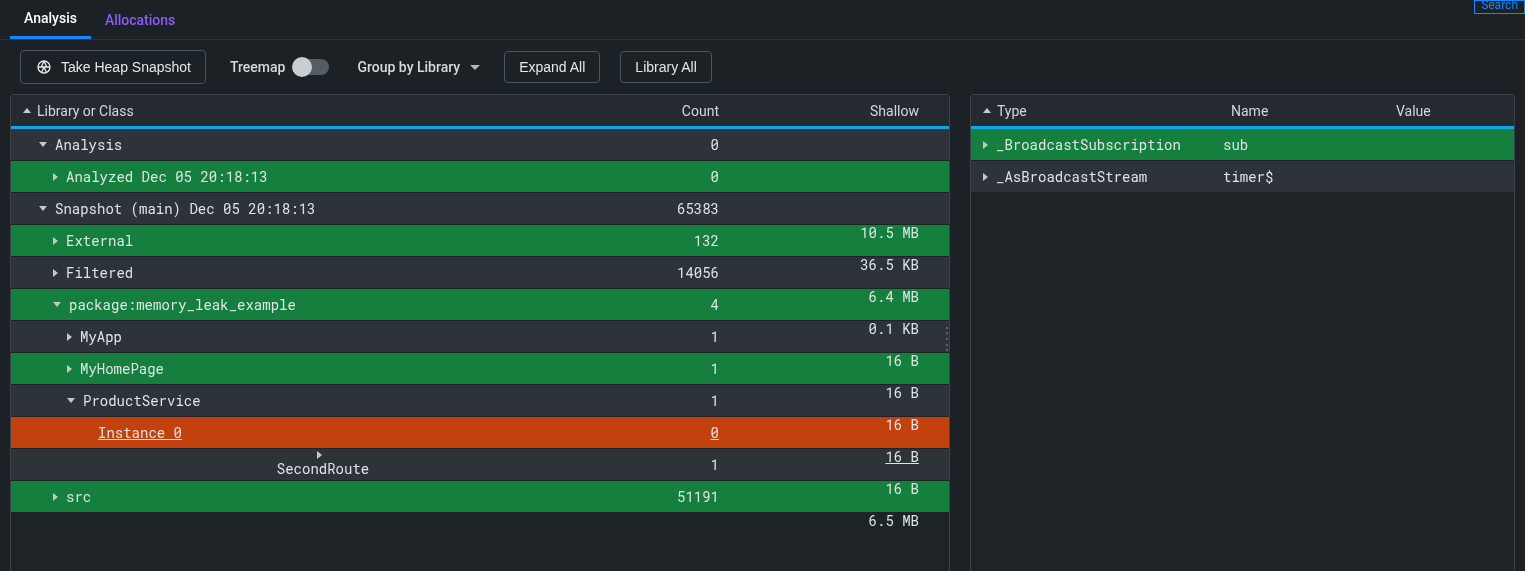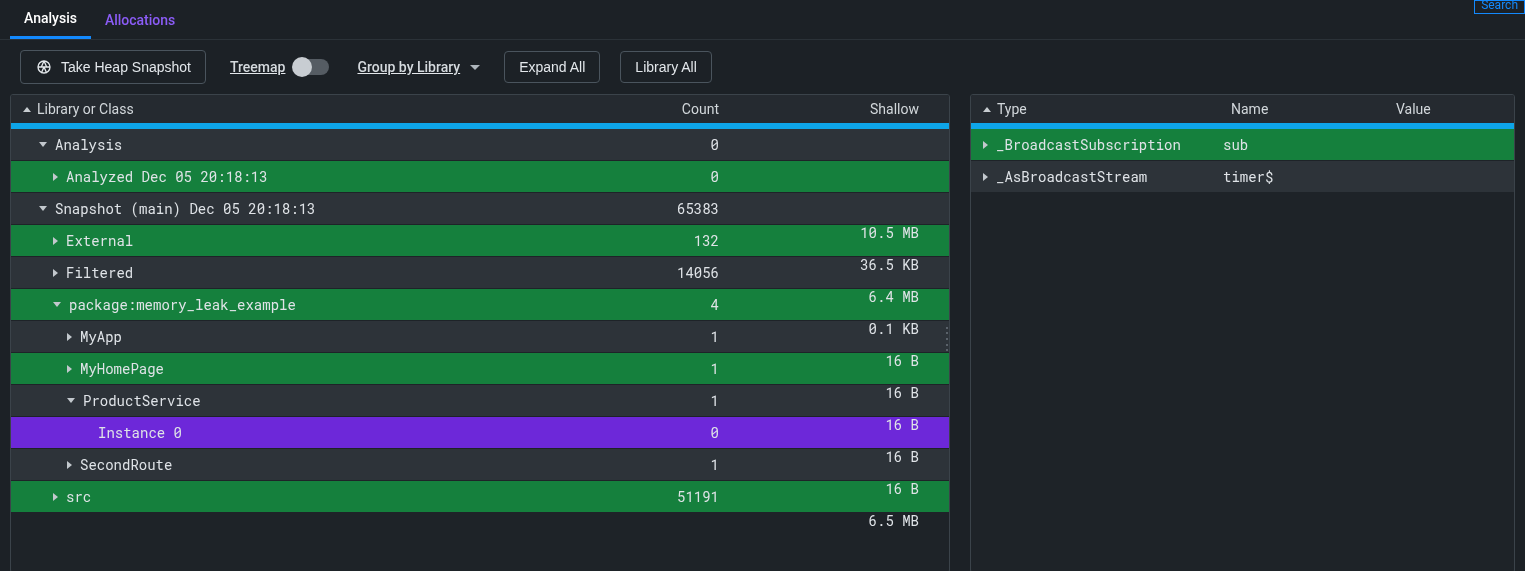--- a/index.html
+++ b/index.html
@@ -63,21 +63,20 @@
     padding: 7px 14px;
     border-radius: 4px;
     font-size: 14px;
     font-weight: 500;
     cursor: pointer;
   }
   .tb-btn.flat {
     border: none;
     padding: 7px 4px;
     cursor: default;
-    text-decoration: underline;
   }
   .tb-label {
     color: #d5dade;
     font-weight: 500;
   }
 
   .toggle {
     width: 36px;
     height: 16px;
     background: #555c63;
@@ -121,21 +120,21 @@
     overflow: hidden;
   }
   .panel.left { flex: 0 0 940px; position: relative; }
   .panel.right { flex: 1; }
 
   .grid-head {
     display: flex;
     align-items: center;
     background: #252a30;
     height: 34px;
-    border-bottom: 6px solid #0ea5e9;
+    border-bottom: 3px solid #0ea5e9;
     font-size: 14px;
     color: #d2d7db;
   }
   .hcell {
     display: flex;
     align-items: center;
     gap: 6px;
     padding: 0 12px;
   }
   .sort-caret {
@@ -150,21 +149,21 @@
     display: flex;
     align-items: center;
     height: 32px;
     font-family: "Roboto Mono", "Menlo", "Consolas", monospace;
     font-size: 14px;
     color: #dfe3e7;
     border-bottom: 1px solid #1e2328;
   }
   .row.alt { background: #2d3339; }
   .row.alt2 { background: #15803d; }
-  .row.selected { background: #6d28d9; }
+  .row.selected { background: #c2410c; text-decoration: underline; }
 
   
   .cell-lib { flex: 1; display: flex; align-items: center; padding-left: 12px; overflow: hidden; white-space: nowrap; }
   .cell-count { flex: 0 0 170px; text-align: right; padding-right: 30px; }
   .cell-shallow { flex: 0 0 200px; text-align: right; padding-right: 30px; margin-top: 48px; }
 
   .chev {
     width: 0; height: 0;
     display: inline-block;
     margin-right: 8px;
@@ -330,21 +329,21 @@
         </div>
         <div class="row selected">
           <div class="cell-lib" style="padding-left: 70px;">
             <span class="chev none"></span>
             <span>Instance 0</span>
           </div>
           <div class="cell-count">0</div>
           <div class="cell-shallow">16 B</div>
         </div>
         <div class="row alt">
-          <div class="cell-lib" style="padding-left: 56px;">
+          <div class="cell-lib" style="padding-left: 56px; flex-direction: column;">
             <span class="chev right"></span>
             <span>SecondRoute</span>
           </div>
           <div class="cell-count">1</div>
           <div class="cell-shallow">16 B</div>
         </div>
         <div class="row alt2">
           <div class="cell-lib" style="padding-left: 42px;">
             <span class="chev right"></span>
             <span>src</span>

